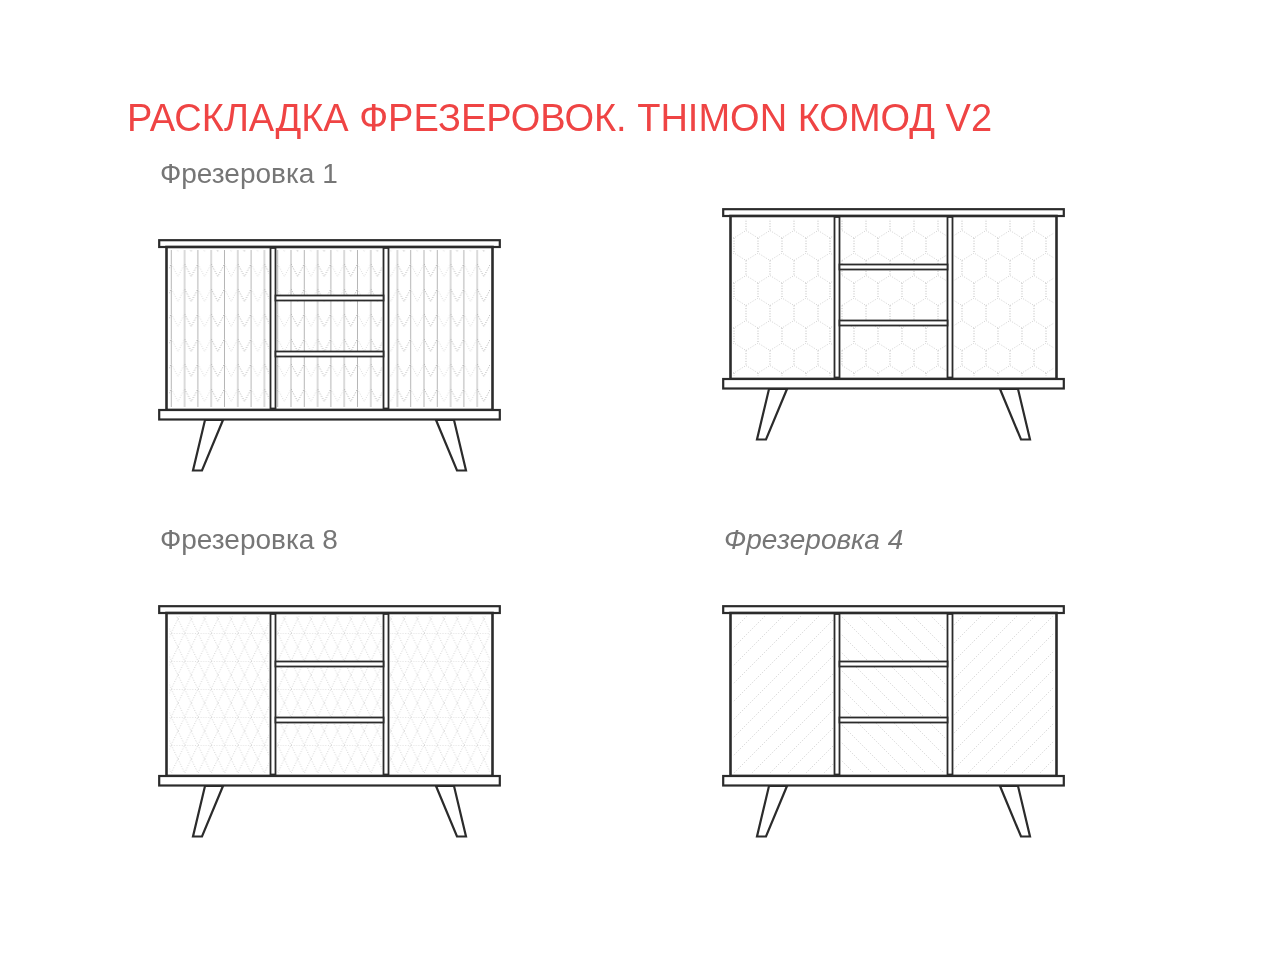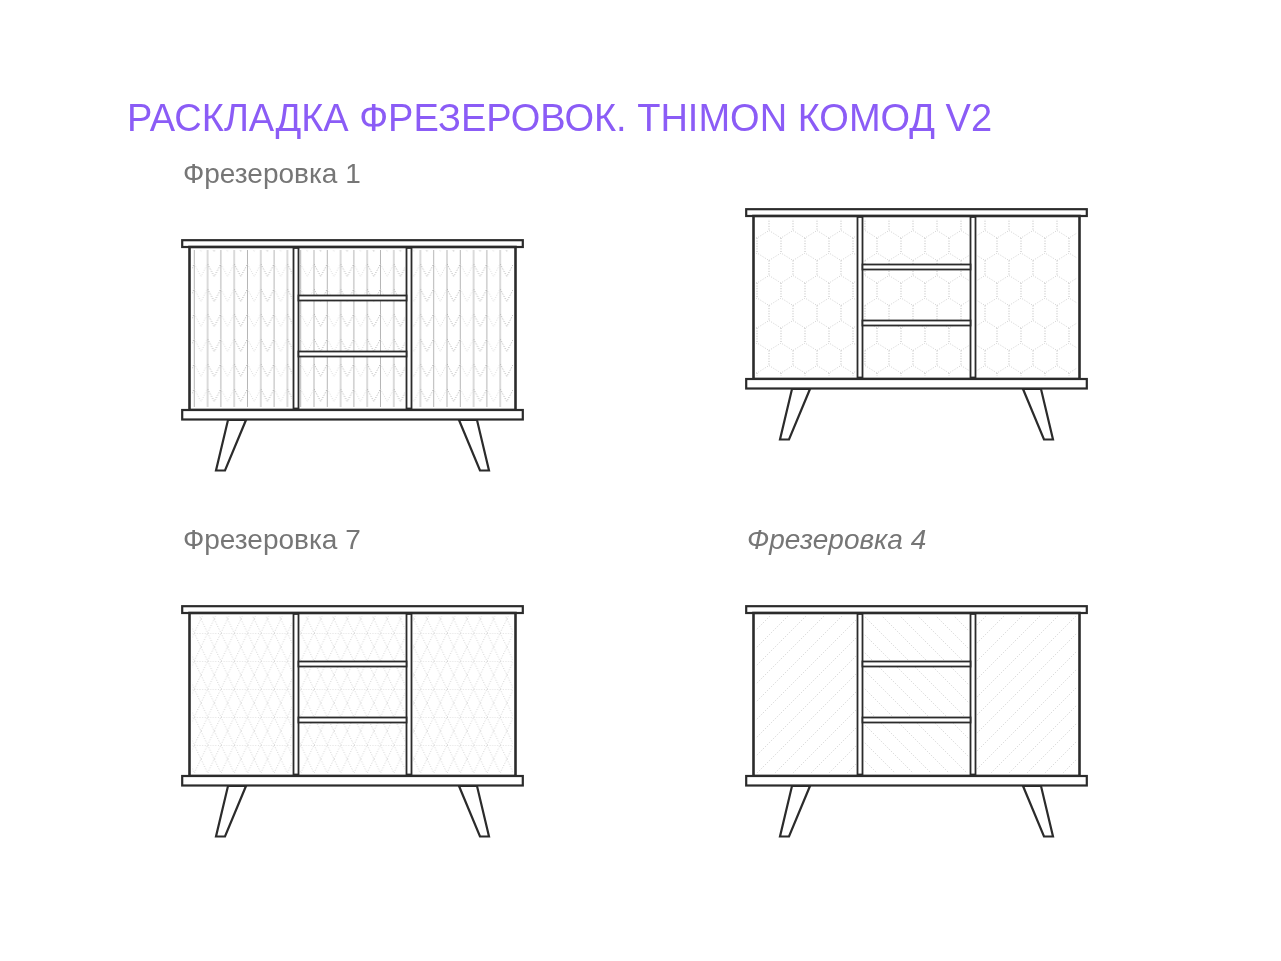--- a/index.html
+++ b/index.html
@@ -1,22 +1,22 @@
 <!DOCTYPE html>
 <html><head>
 <meta charset="utf-8">
 <style>
   html,body{margin:0;padding:0;background:#ffffff;width:1281px;height:961px;overflow:hidden;}
   body{font-family:"Liberation Sans","DejaVu Sans",sans-serif;position:relative;}
   .page-title{
     position:absolute;left:127px;top:74px;
-    font-size:38px;font-weight:400;color:#8b5cf6;letter-spacing:0px;line-height:1.05;
+    font-size:38px;font-weight:400;color:#ef4444;letter-spacing:0px;line-height:1.05;
     white-space:nowrap;
   }
-  .variant{position:absolute;width:420px;margin-left:23px;}
+  .variant{position:absolute;width:420px;}
   .variant:nth-child(1){left:158px;top:158px;}
   .variant:nth-child(2){left:722px;top:158px;}
   .variant:nth-child(3){left:158px;top:524px;}
   .variant:nth-child(4){left:722px;top:524px;font-style:italic;}
   .variant-label{
     font-size:28px;color:#767676;font-weight:400;line-height:31px;
     margin:0 0 0 2px;white-space:nowrap;
   }
   .drawing{display:block;margin-top:50px;}
   .defs-holder{position:absolute;width:0;height:0;overflow:hidden;}
@@ -94,21 +94,21 @@
       <rect x="117.5" y="112.5" width="108" height="5" fill="#ffffff" stroke="#2b2b2b" stroke-width="1.8"></rect>
 
       <rect x="1.2" y="171" width="340.6" height="9.5" fill="#ffffff" stroke="#2b2b2b" stroke-width="2.2"></rect>
 
       <polygon points="47,181 65,181 44,231.5 35,231.5" fill="#ffffff" stroke="#2b2b2b" stroke-width="2.2"></polygon>
       <polygon points="278,181 296,181 308,231.5 299,231.5" fill="#ffffff" stroke="#2b2b2b" stroke-width="2.2"></polygon>
     </svg>
   </section>
 
   <section class="variant">
-    <div class="variant-label">Фрезеровка 7</div>
+    <div class="variant-label">Фрезеровка 8</div>
     <svg class="drawing" width="343" height="234" viewBox="0 0 343 234">
 
       <rect x="1.2" y="1.2" width="340.6" height="6.8" fill="#ffffff" stroke="#2b2b2b" stroke-width="2.2"></rect>
 
       <rect x="8.5" y="8" width="326" height="163" fill="#ffffff" stroke="#2b2b2b" stroke-width="2.6"></rect>
 
       <rect class="fill-left" x="11" y="11" width="100" height="157" fill="url(#pat-cube-lattice)"></rect>
       <rect class="fill-mid" x="119" y="11" width="105" height="157" fill="url(#pat-cube-lattice)"></rect>
       <rect class="fill-right" x="232" y="11" width="100" height="157" fill="url(#pat-cube-lattice)"></rect>
 

